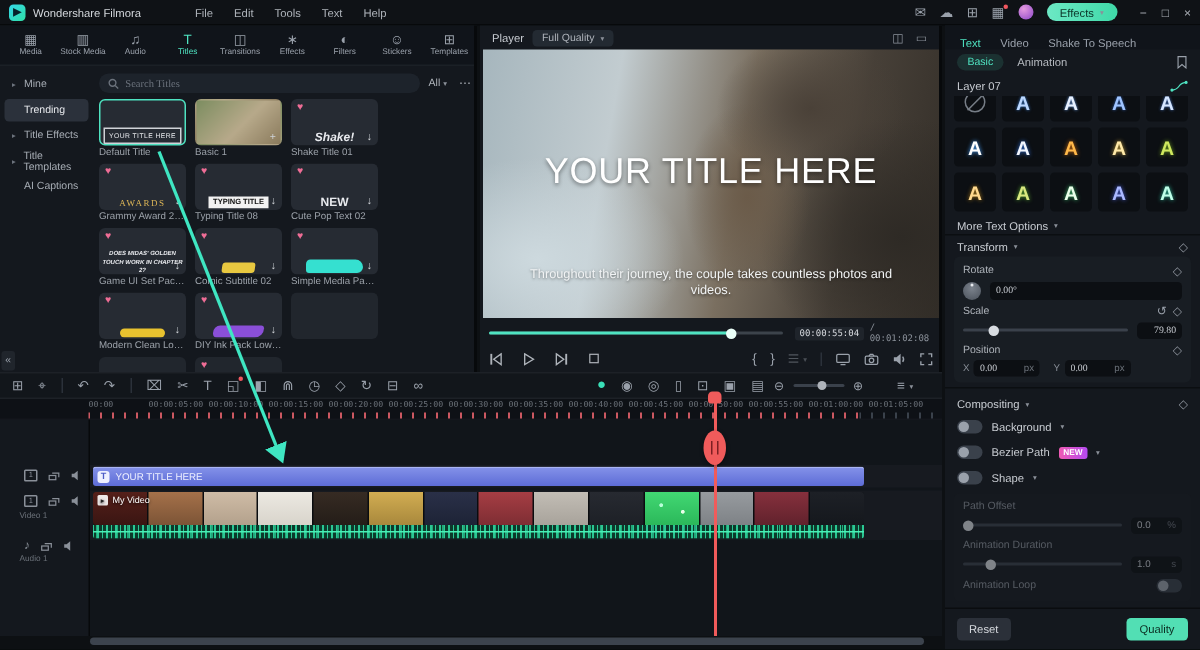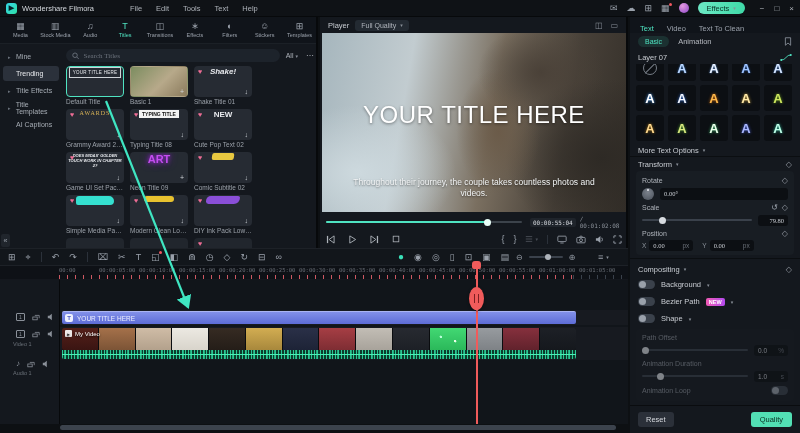--- a/index.html
+++ b/index.html
@@ -35,21 +35,21 @@
 .search-box input::placeholder{color:#6c737d}
 .filter-all{margin-left:6px;color:#aeb3ba;font-size:7px;display:flex;gap:2px;align-items:center}
 .more-dots{margin-left:8px;color:#aeb3ba;font-size:8px}
 .sidebar{position:absolute;left:0;top:30px;width:62px}
 .sb-item{height:15px;display:flex;align-items:center;padding-left:13px;color:#a6acb4;font-size:7px;margin:2px 3px;border-radius:3px;gap:3px;cursor:pointer}
 .sb-item .arr{font-size:5px;color:#6b727c;margin-left:-8px;width:5px}
 .sb-item.active{background:#2b313b;color:#e8eaee}
 .collapse-btn{position:absolute;left:1px;top:217px;width:9px;height:13px;background:#20252c;border-radius:2px;color:#9aa1ab;font-size:7px;display:flex;align-items:center;justify-content:center}
 .tpl-grid{position:absolute;left:66px;top:49px;width:192px;display:grid;grid-template-columns:repeat(3,58px);column-gap:6px;row-gap:2px}
 .tpl{width:58px;cursor:pointer}
-.tile{position:relative;width:58px;height:31px;background:#262b33;border-radius:4px;overflow:hidden;display:flex;align-items:flex-start;justify-content:center;border:1px solid transparent}
+.tile{position:relative;width:58px;height:31px;background:#262b33;border-radius:4px;overflow:hidden;display:flex;align-items:flex-end;justify-content:center;border:1px solid transparent}
 .tpl.sel .tile{border-color:#4fe3c1}
 .tile .heart{position:absolute;left:3px;top:1px;color:#ef6d96;font-size:7px}
 .tile .act{position:absolute;right:3px;bottom:1px;color:#cfd3d8;font-size:7px}
 .tl-label{margin-top:1px;font-size:6.5px;color:#9ba1a9;white-space:nowrap;overflow:hidden;text-overflow:ellipsis;height:9px}
 .tl-prev{text-align:center;color:#e8eaee;max-width:54px}
 .tile[data-kind="default"] .tl-prev{font-size:4.5px;border:1px solid #cfd3d8;padding:2px 3px;letter-spacing:.3px}
 .tile[data-kind="photo"]{background:linear-gradient(135deg,#7c8d60 0%,#b7a98a 55%,#8a7a5c 100%)}
 .tile[data-kind="shake"] .tl-prev{font-size:8px;font-weight:bold;font-style:italic}
 .tile[data-kind="awards"] .tl-prev{font-family:"Liberation Serif",serif;font-size:6px;color:#d9b356;letter-spacing:1px}
 .tile[data-kind="typing"] .tl-prev{font-size:5px;font-weight:bold;color:#111;background:#f2f2f2;padding:1px 3px}
@@ -374,28 +374,20 @@
 
         <div class="tpl">
           <div class="tile" data-kind="gameui">
             <span class="heart">♥</span>
             <div class="tl-prev">DOES MIDAS' GOLDEN TOUCH WORK IN CHAPTER 2?</div>
             <span class="act">↓</span>
           </div>
           <div class="tl-label">Game UI Set Pack Title...</div>
         </div>
 
-        <div class="tpl">
-          <div class="tile" data-kind="neon">
-
-            <div class="tl-prev">ART</div>
-            <span class="act">+</span>
-          </div>
-          <div class="tl-label">Neon Title 09</div>
-        </div>
 
         <div class="tpl">
           <div class="tile" data-kind="comic">
             <span class="heart">♥</span>
             <div class="tl-prev"></div>
             <span class="act">↓</span>
           </div>
           <div class="tl-label">Comic Subtitle 02</div>
         </div>
 
@@ -540,21 +532,21 @@
           </span>
       </div>
     </div>
   </div>
 
   <div class="right-panel">
     <div class="rp-tabs">
 
     <span class="active">Text</span>
         <span>Video</span>
-        <span>Text To Clean</span>
+        <span>Shake To Speech</span>
       </div>
     <div class="rp-subtabs">
       <span class="pill">Basic</span>
       <span class="subtab">Animation</span>
       <span class="save-ico">
           <svg width="8" height="9" viewBox="0 0 10 12">
             <path d="M1.5 1h7v10L5 8 1.5 11Z" fill="none" stroke="#9aa1ab"></path>
           </svg>
         </span>
     </div>

